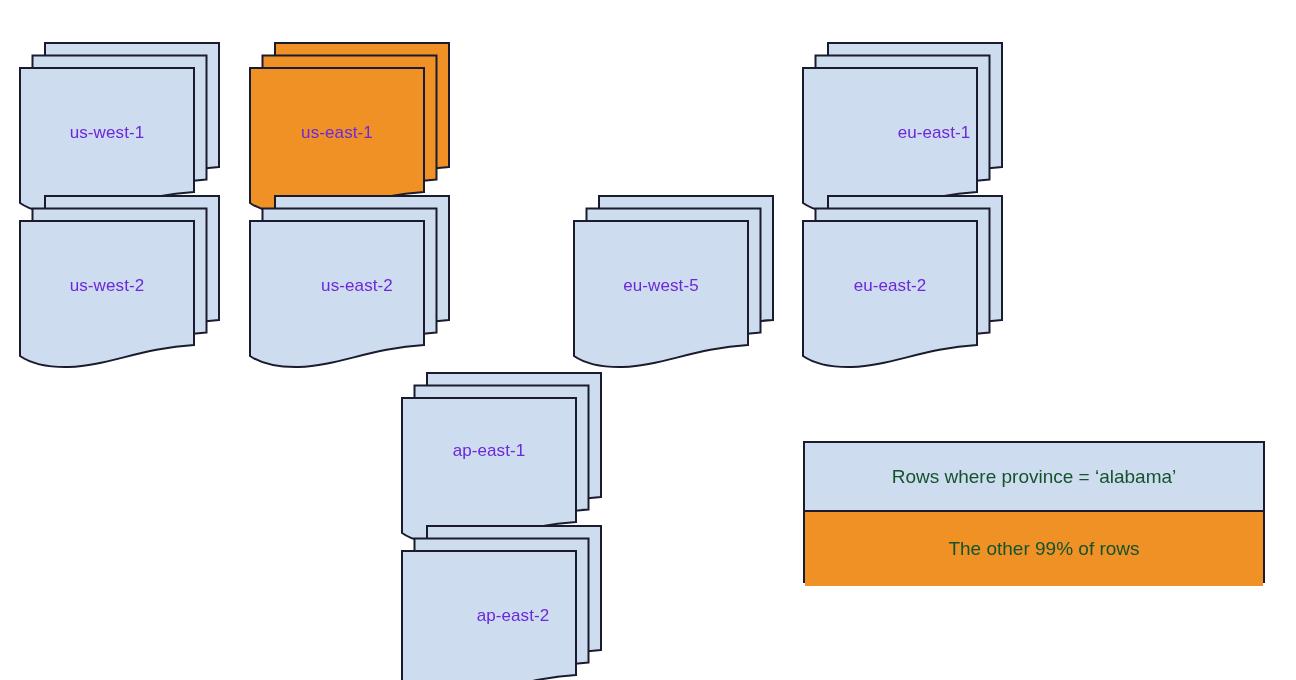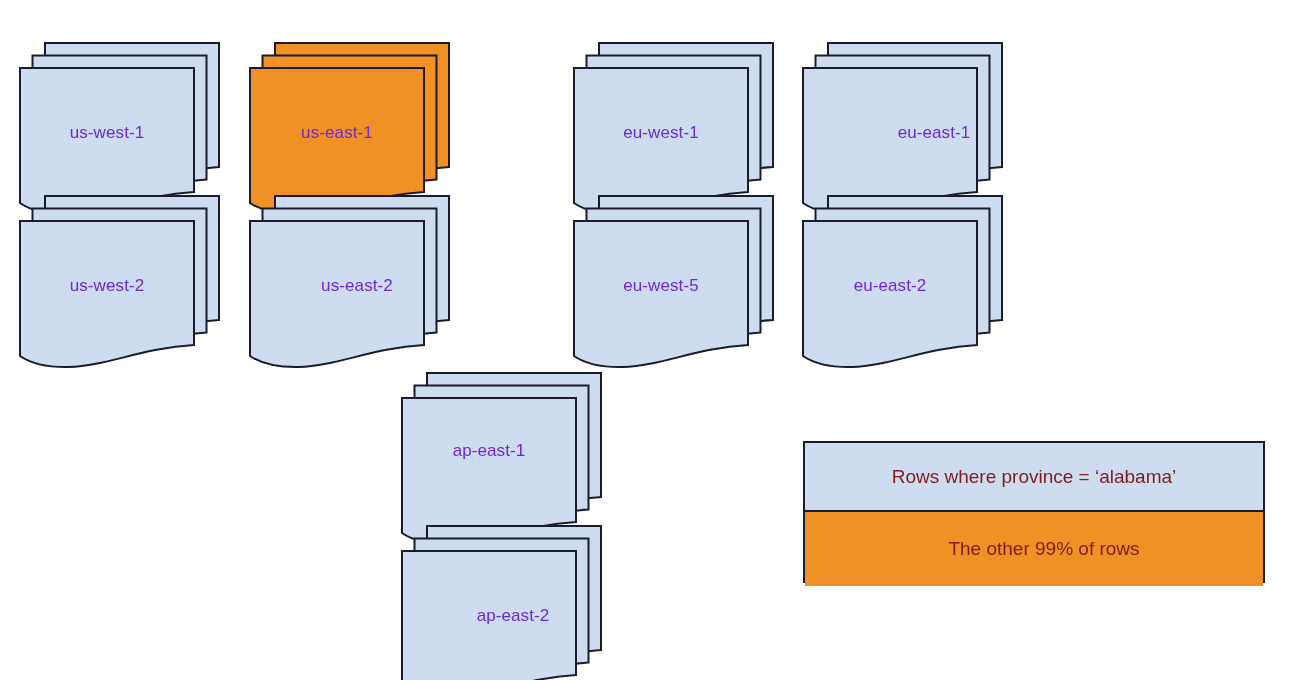--- a/index.html
+++ b/index.html
@@ -55,21 +55,21 @@
     border: 2px solid #1b1b2f;
     background: #ffffff;
   }
   .legend-row {
     box-sizing: border-box;
     display: flex;
     align-items: center;
     justify-content: center;
     font-family: "Liberation Sans", sans-serif;
     font-size: 19px;
-    color: #7f1d1d;
+    color: #14532d;
     white-space: nowrap;
   }
   .legend-row.top {
     border-bottom: 2px solid #1b1b2f;
   }
 </style>
 </head>
 <body>
 
 <div id="canvas">
@@ -81,28 +81,20 @@
       </svg>
       <div class="doc-label" style="top: 80px;">us-west-1</div>
     </div>
     <div class="doc-group" style="left: 250px; top: 43px;">
       <svg width="210" height="165">
         <path d="M 25 0 L 199 0 L 199 124 C 146.8 127 112 145 73.72 146 C 49.36 146.5 33.7 141 25 135 Z" fill="#ef9125" stroke="#1b1b2f" stroke-width="2" stroke-linejoin="miter"></path>
         <path d="M 12.5 12.5 L 186.5 12.5 L 186.5 136.5 C 134.3 139.5 99.5 157.5 61.220000000000006 158.5 C 36.86 159 21.200000000000003 153.5 12.5 147.5 Z" fill="#ef9125" stroke="#1b1b2f" stroke-width="2" stroke-linejoin="miter"></path>
         <path d="M 0 25 L 174 25 L 174 149 C 121.8 152 87 170 48.720000000000006 171 C 24.360000000000003 171.5 8.700000000000001 166 0 160 Z" fill="#ef9125" stroke="#1b1b2f" stroke-width="2" stroke-linejoin="miter"></path>
       </svg>
       <div class="doc-label" style="top: 80px;">us-east-1</div>
-    </div>
-    <div class="doc-group" style="left: 574px; top: 43px;">
-      <svg width="210" height="165">
-        <path d="M 25 0 L 199 0 L 199 124 C 146.8 127 112 145 73.72 146 C 49.36 146.5 33.7 141 25 135 Z" fill="#cedcef" stroke="#1b1b2f" stroke-width="2" stroke-linejoin="miter"></path>
-        <path d="M 12.5 12.5 L 186.5 12.5 L 186.5 136.5 C 134.3 139.5 99.5 157.5 61.220000000000006 158.5 C 36.86 159 21.200000000000003 153.5 12.5 147.5 Z" fill="#cedcef" stroke="#1b1b2f" stroke-width="2" stroke-linejoin="miter"></path>
-        <path d="M 0 25 L 174 25 L 174 149 C 121.8 152 87 170 48.720000000000006 171 C 24.360000000000003 171.5 8.700000000000001 166 0 160 Z" fill="#cedcef" stroke="#1b1b2f" stroke-width="2" stroke-linejoin="miter"></path>
-      </svg>
-      <div class="doc-label" style="top: 80px;">eu-west-1</div>
     </div>
     <div class="doc-group" style="left: 803px; top: 43px;">
       <svg width="210" height="165">
         <path d="M 25 0 L 199 0 L 199 124 C 146.8 127 112 145 73.72 146 C 49.36 146.5 33.7 141 25 135 Z" fill="#cedcef" stroke="#1b1b2f" stroke-width="2" stroke-linejoin="miter"></path>
         <path d="M 12.5 12.5 L 186.5 12.5 L 186.5 136.5 C 134.3 139.5 99.5 157.5 61.220000000000006 158.5 C 36.86 159 21.200000000000003 153.5 12.5 147.5 Z" fill="#cedcef" stroke="#1b1b2f" stroke-width="2" stroke-linejoin="miter"></path>
         <path d="M 0 25 L 174 25 L 174 149 C 121.8 152 87 170 48.720000000000006 171 C 24.360000000000003 171.5 8.700000000000001 166 0 160 Z" fill="#cedcef" stroke="#1b1b2f" stroke-width="2" stroke-linejoin="miter"></path>
       </svg>
       <div class="doc-label" style="top: 80px; padding-left: 44px;">eu-east-1</div>
     </div>
     <div class="doc-group" style="left: 20px; top: 196px;">

